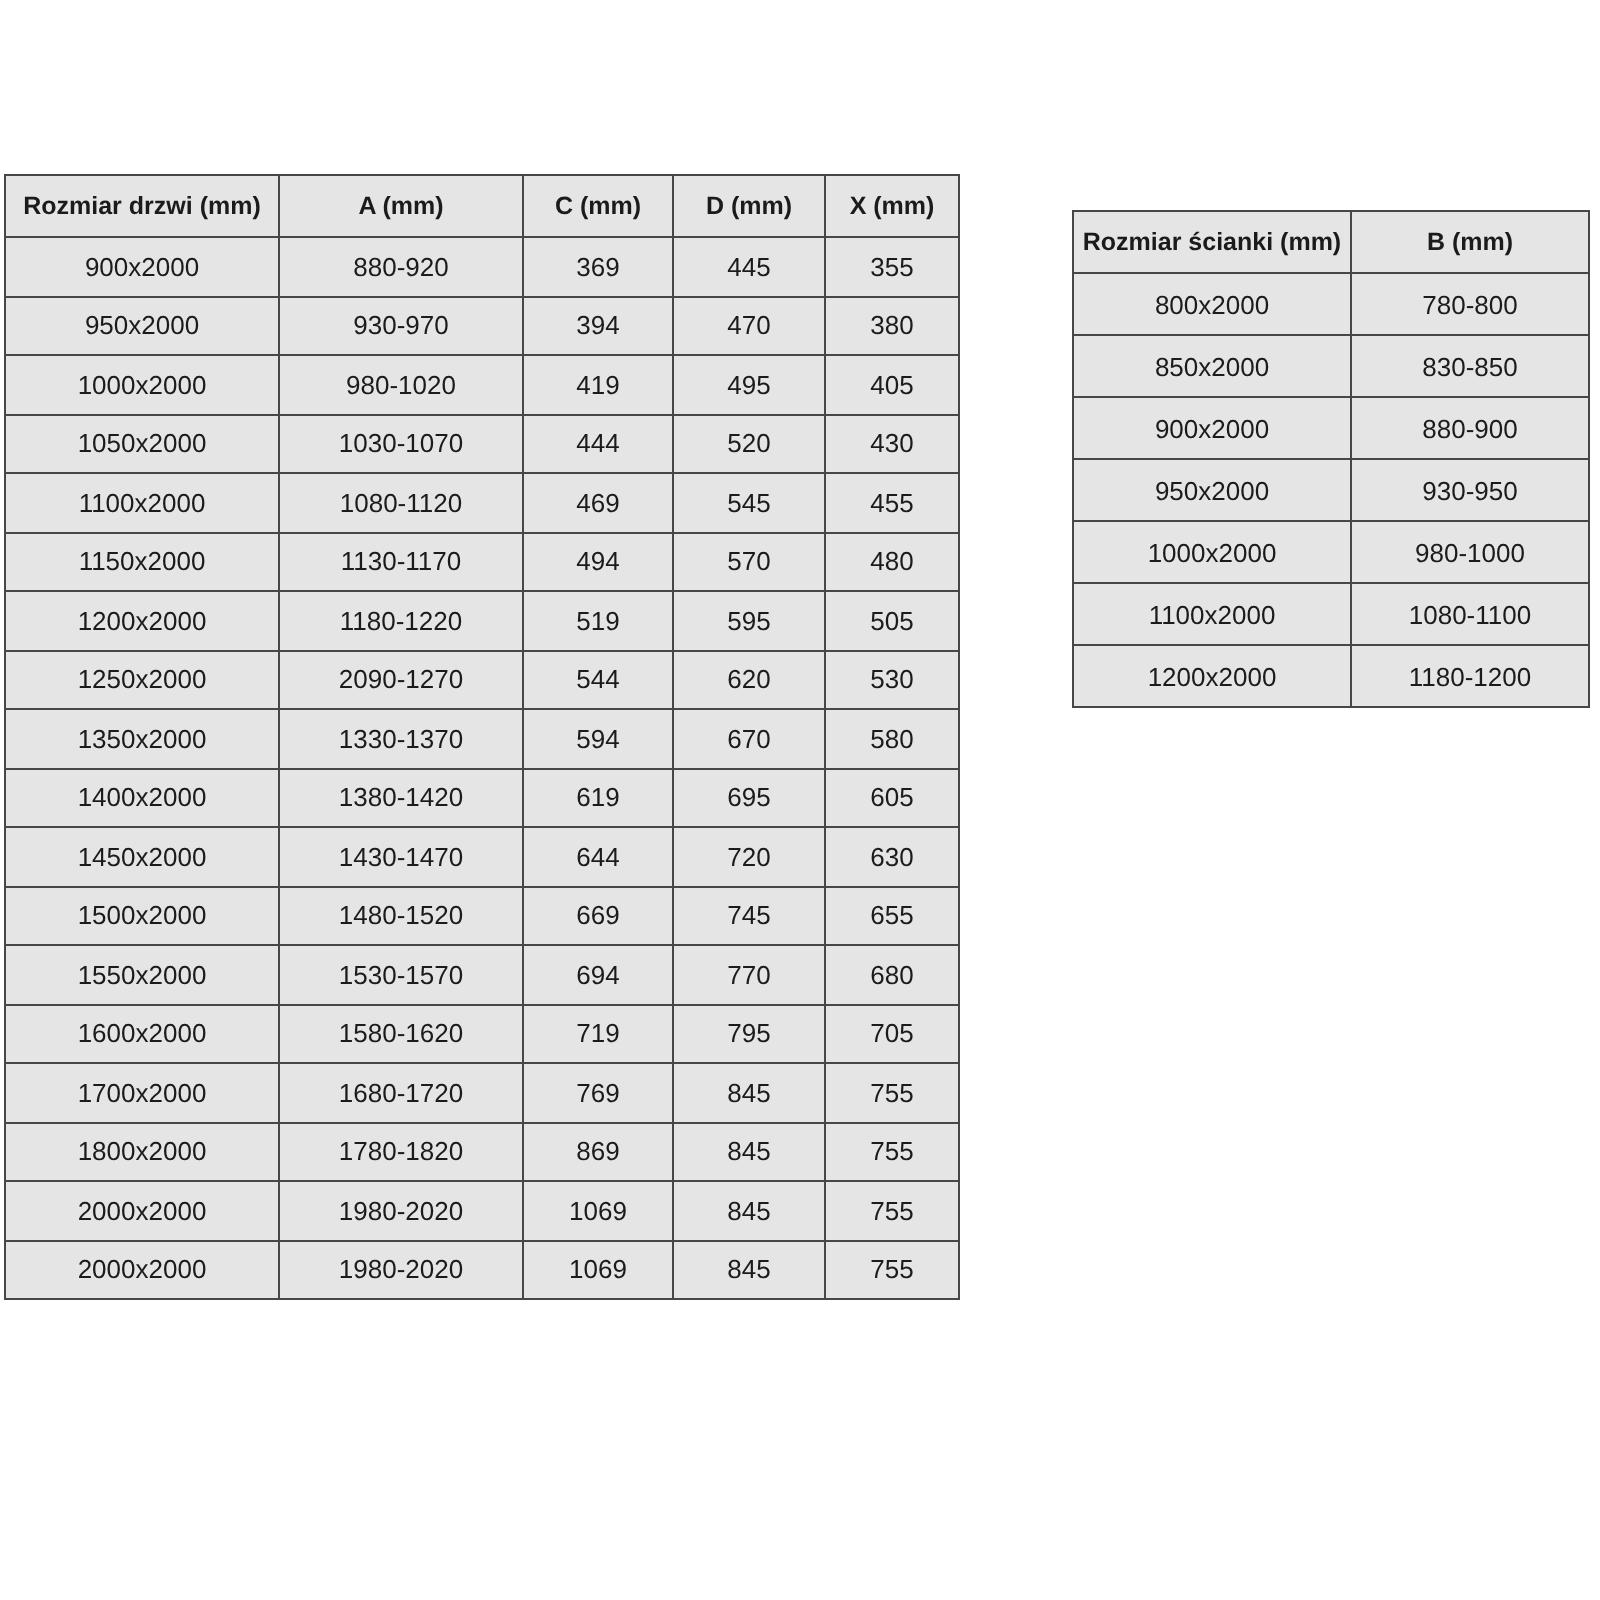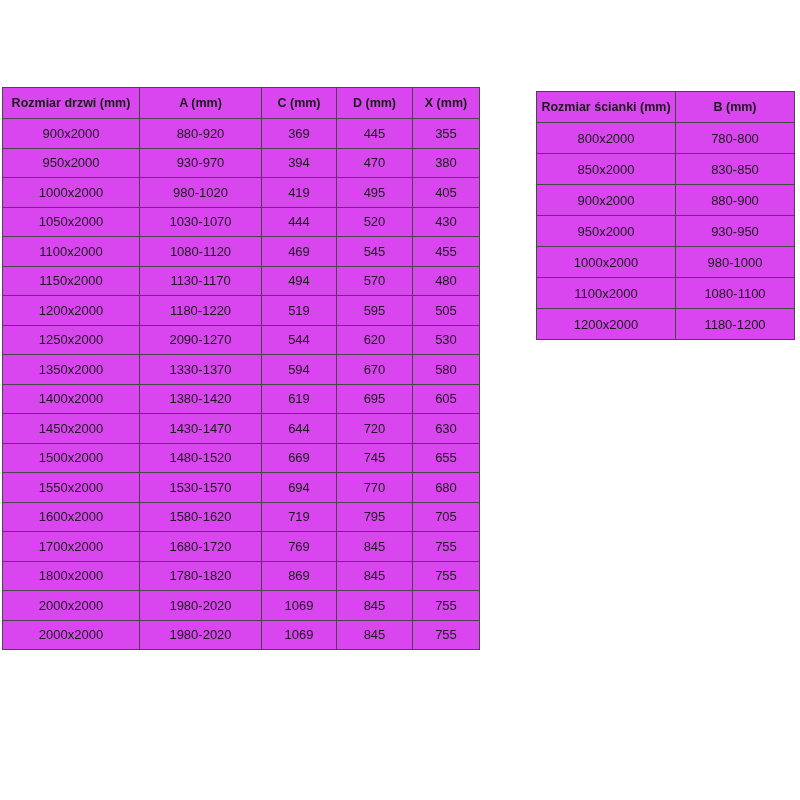--- a/index.html
+++ b/index.html
@@ -11,21 +11,21 @@
     position: relative;
     width: 800px;
     height: 800px;
     font-family: "Liberation Sans", sans-serif;
     color: #1b1b1b;
   }
   table.spec-table {
     position: absolute;
     border-collapse: collapse;
     table-layout: fixed;
-    background: #d946ef;
+    background: #e5e5e5;
     font-size: 13px;
     color: #1b1b1b;
   }
   table.spec-table th,
   table.spec-table td {
     border: 1px solid #474747;
     text-align: center;
     vertical-align: middle;
     padding: 0;
     overflow: hidden;
@@ -44,21 +44,21 @@
   table.door-table tbody tr {
     height: 29.5px;
   }
   table.door-table col.c1 { width: 137px; }
   table.door-table col.c2 { width: 122px; }
   table.door-table col.c3 { width: 75px; }
   table.door-table col.c4 { width: 76px; }
   table.door-table col.c5 { width: 67px; }
   table.wall-table {
     left: 536px;
-    top: 91px;
+    top: 105px;
     width: 258px;
     padding-left: 14px;
   }
   table.wall-table tbody tr {
     height: 31px;
   }
   table.wall-table col.c1 { width: 139px; }
   table.wall-table col.c2 { width: 119px; }
 </style>
 </head>

